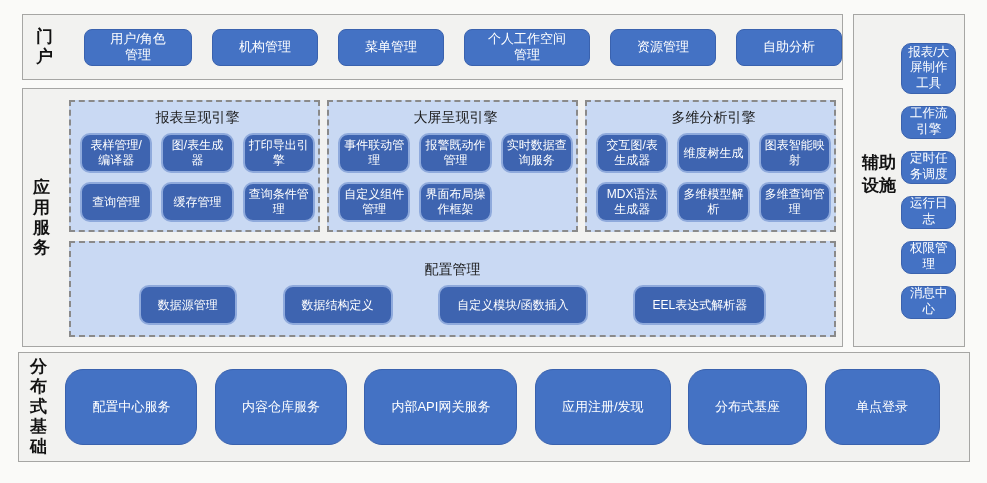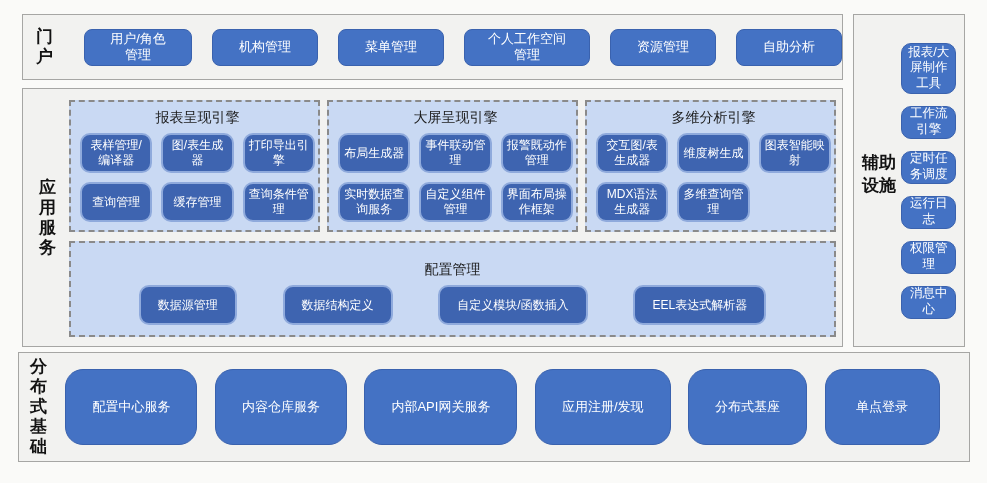--- a/index.html
+++ b/index.html
@@ -42,21 +42,21 @@
     font-size: 13px;
     line-height: 1.25;
   }
   
   .portal { left: 22px; top: 14px; width: 821px; height: 66px;
     display: flex; align-items: center; padding-left: 12px; }
   .portal-items { display: flex; gap: 20px; margin-left: 30px; align-items: center; }
   .portal-items .btn { height: 37px; padding: 0 20px; min-width: 106px; }
   
   .services { left: 22px; top: 88px; width: 821px; height: 259px; }
-  .services .vlabel { position: absolute; left: 9px; top: 50%; transform: translateY(-50%); margin-left: 6px; }
+  .services .vlabel { position: absolute; left: 9px; top: 50%; transform: translateY(-50%); }
   .services-content { position: absolute; left: 46px; top: 11px; right: 6px; bottom: 9px;
     display: flex; flex-direction: column; }
   .engines-row { display: flex; gap: 7px; height: 145px; }
   .group {
     background: #c9d9f3;
     border: 2px dashed #8a8a8a;
   }
   .engine {
     flex: 1;
     display: flex; flex-direction: column; align-items: center;
@@ -129,36 +129,36 @@
             <div class="btn inner-btn">打印导出引擎</div>
             <div class="btn inner-btn">查询管理</div>
             <div class="btn inner-btn">缓存管理</div>
             <div class="btn inner-btn">查询条件管理</div>
           </div>
         </div>
 
         <div class="group engine">
           <div class="group-title">大屏呈现引擎</div>
           <div class="engine-grid">
-            <div class="btn inner-btn">布局生成器</div>
             <div class="btn inner-btn">事件联动管理</div>
             <div class="btn inner-btn">报警既动作管理</div>
             <div class="btn inner-btn">实时数据查询服务</div>
             <div class="btn inner-btn">自定义组件管理</div>
             <div class="btn inner-btn">界面布局操作框架</div>
           </div>
         </div>
 
         <div class="group engine">
           <div class="group-title">多维分析引擎</div>
           <div class="engine-grid">
             <div class="btn inner-btn">交互图/表生成器</div>
             <div class="btn inner-btn">维度树生成</div>
             <div class="btn inner-btn">图表智能映射</div>
             <div class="btn inner-btn">MDX语法生成器</div>
+            <div class="btn inner-btn">多维模型解析</div>
             <div class="btn inner-btn">多维查询管理</div>
           </div>
         </div>
 
       </div>
 
       <div class="group config">
         <div class="group-title">配置管理</div>
         <div class="config-items">
           <div class="btn inner-btn">数据源管理</div>

